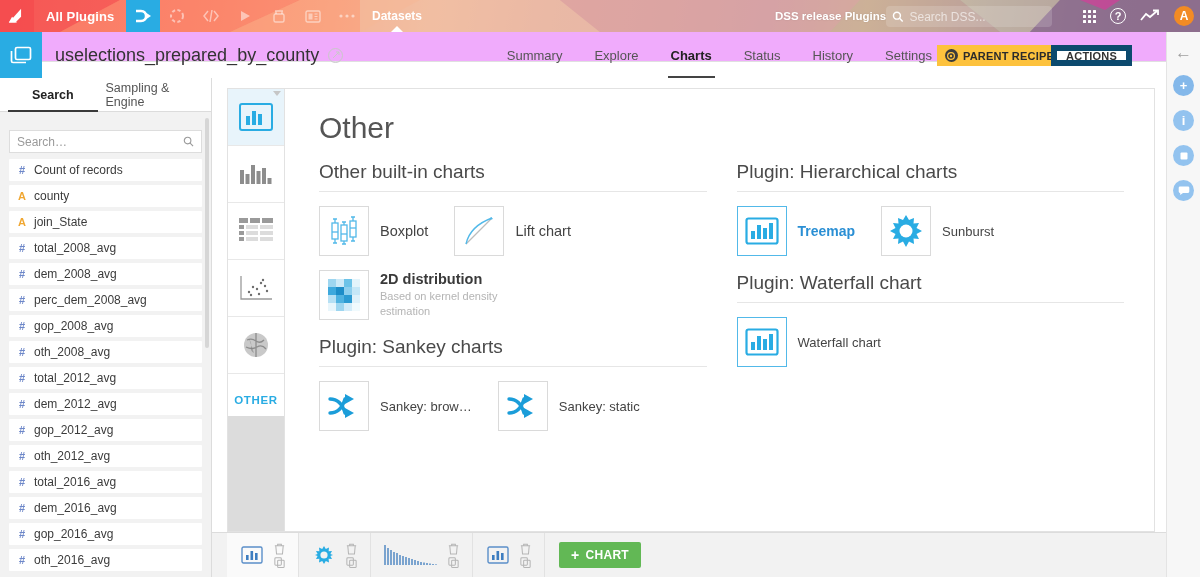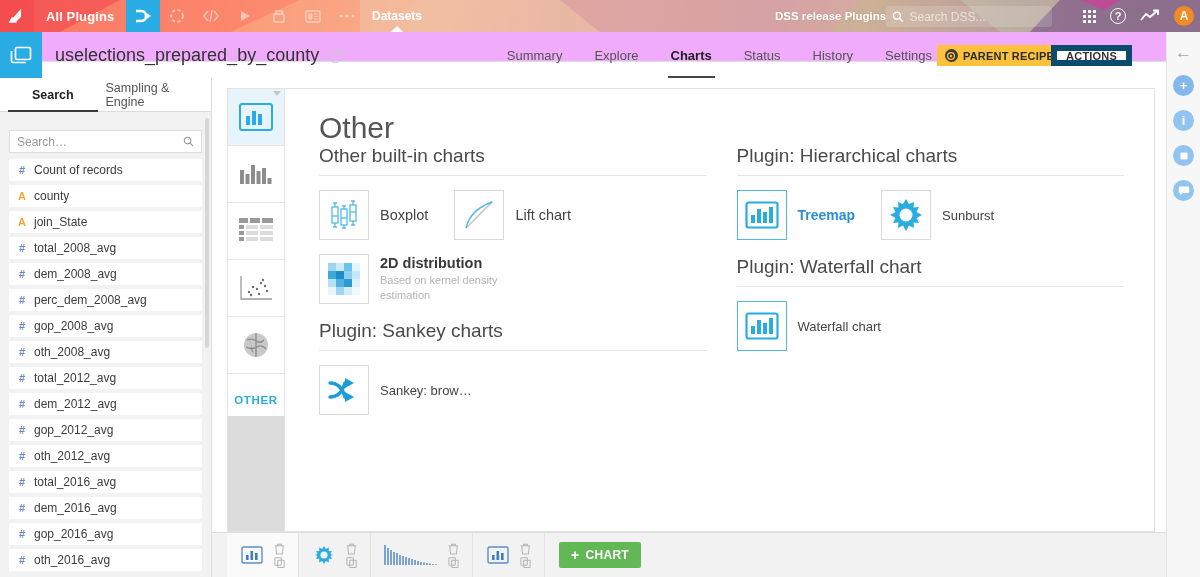--- a/index.html
+++ b/index.html
@@ -210,21 +210,21 @@
   }
   .ts-blank { position: absolute; left: 0; right: 0; bottom: 0; height: 115px;
     background: #dcdcdc; }
 
   
   .maincard {
     position: absolute; top: 88px; left: 285px; width: 870px; height: 444px;
     background: #fff; border: 1px solid #e2e2e2; border-left: 0; overflow: hidden;
   }
   .mc-title { margin: 22px 0 0 34px; font-size: 30px; color: #555; font-weight: normal; }
-  .mc-cols { display: flex; padding: 0 30px 0 34px; gap: 30px; }
+  .mc-cols { display: flex; margin-top: 16px; padding: 0 30px 0 34px; gap: 30px; }
   .mc-col { flex: 1; min-width: 0; }
   .sec-head {
     font-size: 19px; color: #4a4a4a; font-weight: normal;
     padding-bottom: 8px; border-bottom: 1px solid #e6e6e6; margin-bottom: 14px;
   }
   .sec-head.tight { margin-top: 16px; }
   .tile-row { display: flex; gap: 26px; margin-bottom: 14px; flex-wrap: wrap; }
   .tile { display: flex; align-items: center; gap: 11px; cursor: pointer; }
   .tile-ico {
     width: 50px; height: 50px; border: 1px solid #dadada; background: #fff;
@@ -664,20 +664,33 @@
                 <path d="M3 8 Q14 8 18 22"></path>
                   <path d="M3 22 Q14 22 18 8"></path>
               </g>
               <polygon points="18,3 27,8 18,13" fill="#1b9dd9"></polygon>
               <polygon points="18,17 27,22 18,27" fill="#1b9dd9"></polygon>
             </svg>
           </span>
           <span class="tile-lbl sm">Sankey: brow…</span>
         </div>
 
+        <div class="tile">
+          <span class="tile-ico">
+            <svg width="34" height="30" viewBox="0 0 34 30">
+              <g stroke="#1b9dd9" stroke-width="3.4" fill="none" stroke-linecap="round">
+                <path d="M3 8 Q14 8 18 22"></path>
+                  <path d="M3 22 Q14 22 18 8"></path>
+              </g>
+              <polygon points="18,3 27,8 18,13" fill="#1b9dd9"></polygon>
+              <polygon points="18,17 27,22 18,27" fill="#1b9dd9"></polygon>
+            </svg>
+          </span>
+          <span class="tile-lbl sm">Sankey: static</span>
+        </div>
       </div>
     </div>
 
     <div class="mc-col">
       <div class="sec-head">Plugin: Hierarchical charts</div>
 
       <div class="tile-row">
         <div class="tile">
           <span class="tile-ico blue-border">
             <svg width="34" height="28" viewBox="0 0 34 28">

